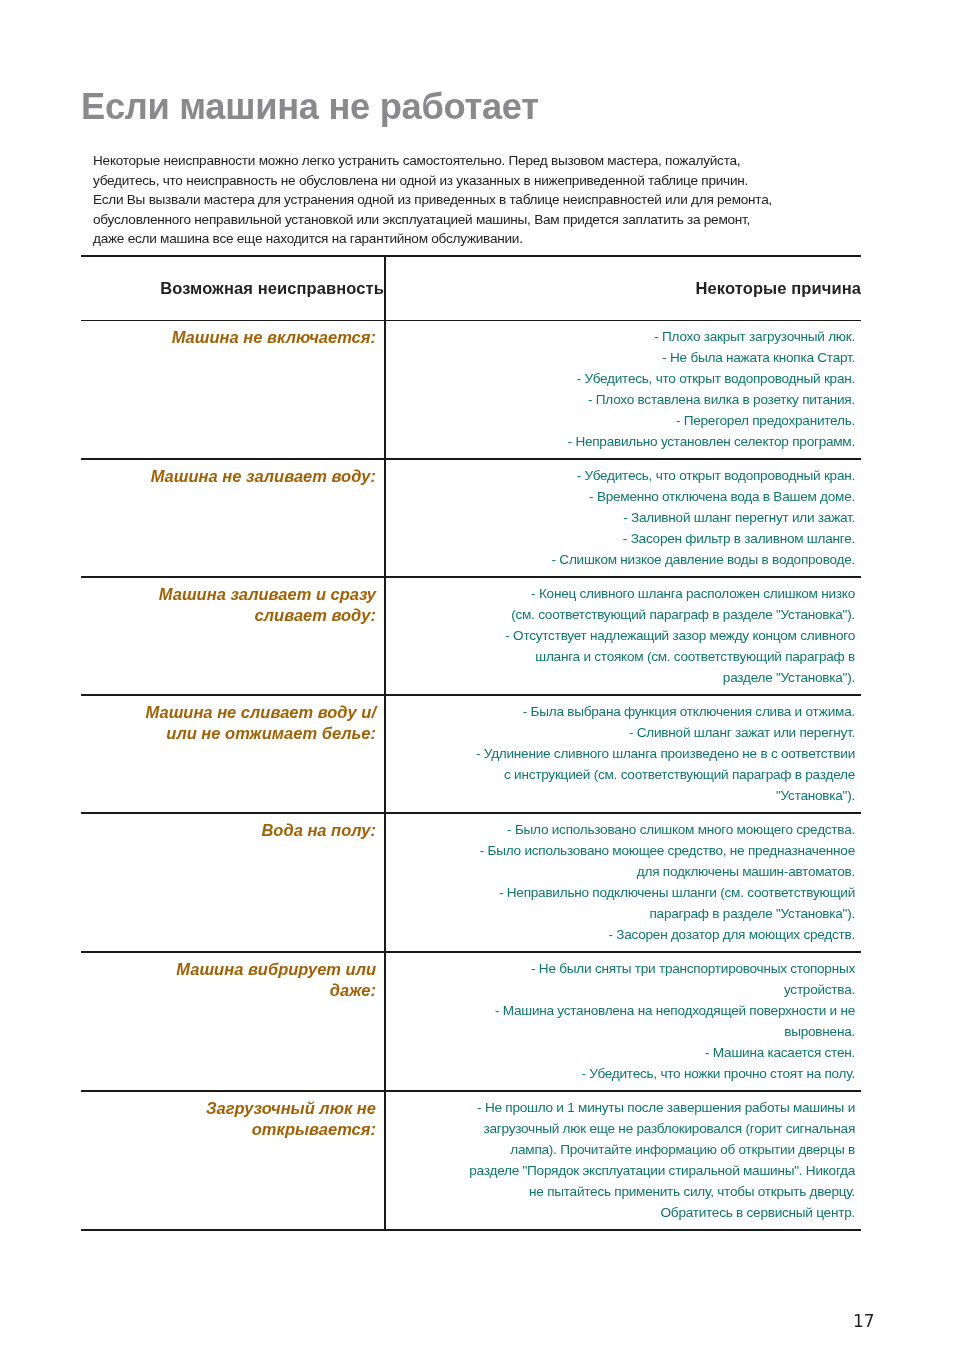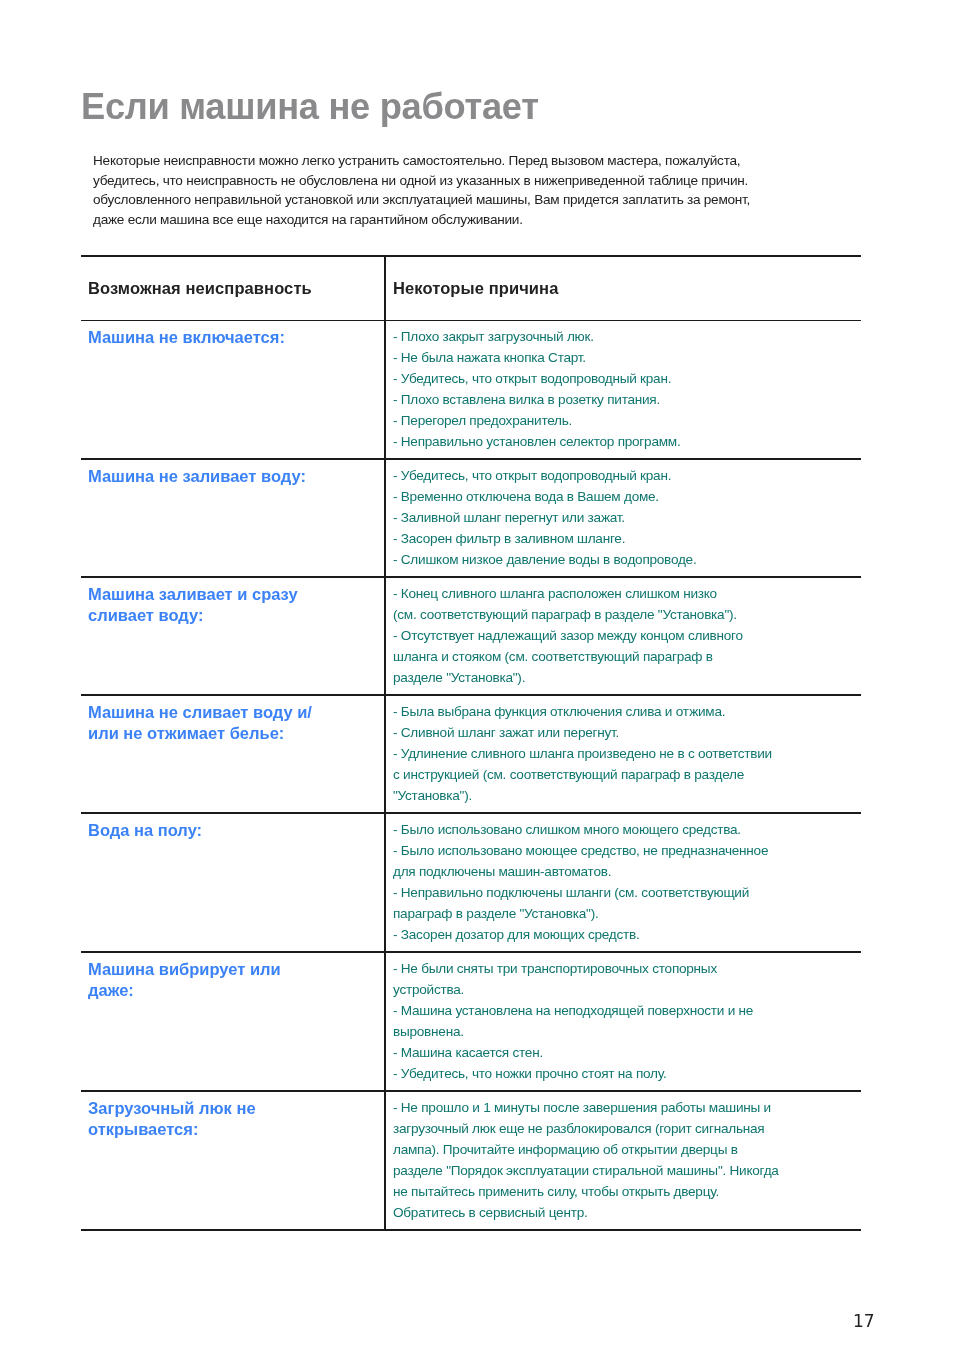--- a/index.html
+++ b/index.html
@@ -48,21 +48,21 @@
       top: 255px;
       width: 780px;
       border-collapse: collapse;
       table-layout: fixed;
     }
     .trouble-table col.c1 { width: 304px; }
     .trouble-table col.c2 { width: 476px; }
     .trouble-table th, .trouble-table td {
       vertical-align: top;
       padding: 0;
-      text-align: left;
+      text-align: right;
       margin-top: 28px;
     }
     .trouble-table thead tr {
       border-top: 2px solid #1a1a1a;
       border-bottom: 1px solid #1a1a1a;
     }
     .trouble-table thead th {
       height: 63px;
       vertical-align: middle;
       font-size: 16.5px;
@@ -74,21 +74,22 @@
     .trouble-table thead th.c2 { padding-left: 7px; border-left: 2px solid #1a1a1a; }
 
     .trouble-table tbody tr {
       border-bottom: 2px solid #1a1a1a;
     }
     .trouble-table tbody td.problem {
       padding: 6px 8px 6px 7px;
       font-size: 16.5px;
       font-weight: bold;
       line-height: 21px;
-      color: #3b82f6;
+      color: #a16207;
+      font-style: italic;
     }
     .trouble-table tbody td.causes {
       border-left: 2px solid #1a1a1a;
       padding: 5px 6px 6px 7px;
       font-size: 13.6px;
       line-height: 21px;
       color: #0f766e;
       letter-spacing: -0.25px;
     }
     .cause-line { display: block; white-space: nowrap; }
@@ -104,20 +105,21 @@
     }
   </style>
 </head>
 <body>
 
 <h1 class="page-title">Если машина не работает</h1>
 
 <p class="intro">
   <span>Некоторые неисправности можно легко устранить самостоятельно. Перед вызовом мастера, пожалуйста,</span>
   <span>убедитесь, что неисправность не обусловлена ни одной из указанных в нижеприведенной таблице причин.</span>
+  <span>Если Вы вызвали мастера для устранения одной из приведенных в таблице неисправностей или для ремонта,</span>
   <span>обусловленного неправильной установкой или эксплуатацией машины, Вам придется заплатить за ремонт,</span>
   <span>даже если машина все еще находится на гарантийном обслуживании.</span>
 </p>
 
 <table class="trouble-table">
   <colgroup>
       <col class="c1">
       <col class="c2">
     </colgroup>
   <thead>

